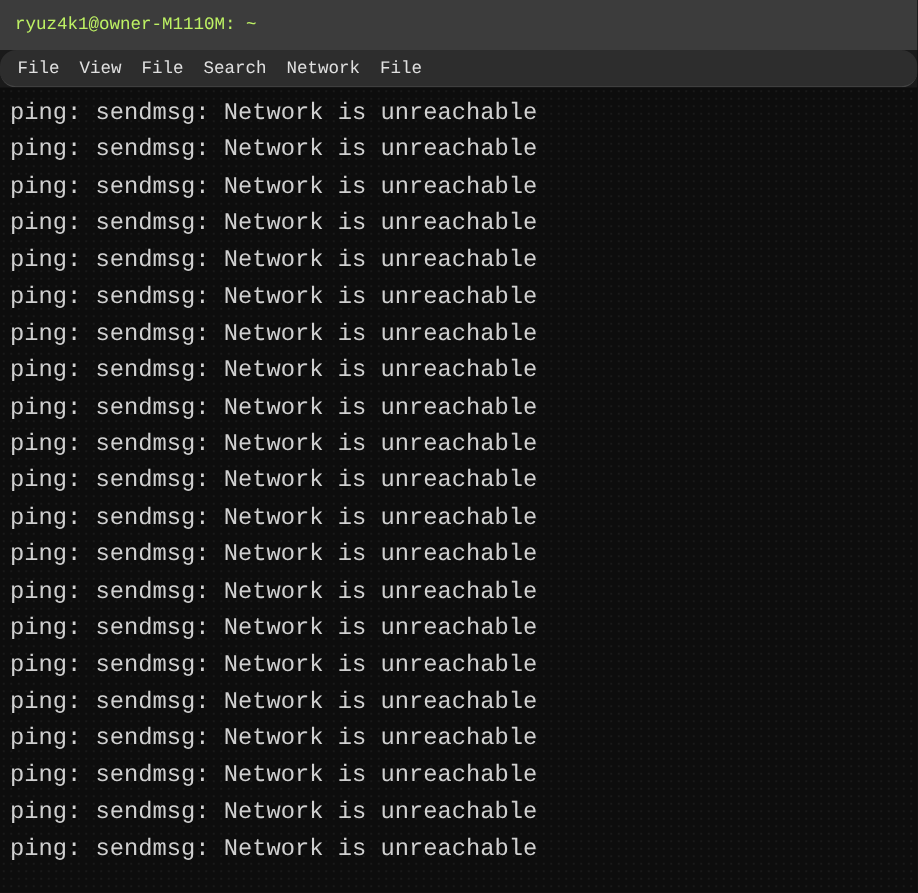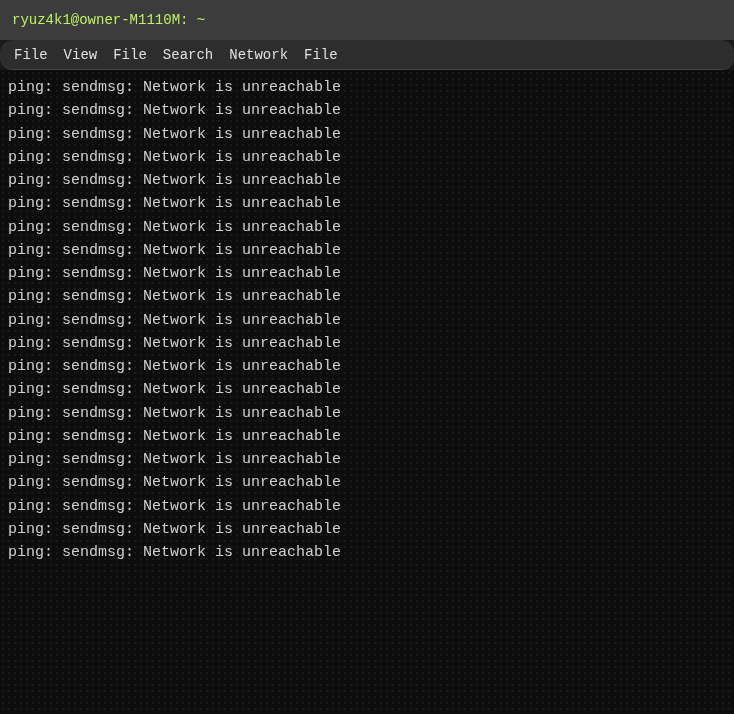--- a/index.html
+++ b/index.html
@@ -53,21 +53,21 @@
       background-image: radial-gradient(circle, #1a1a1a 1px, transparent 1px);
       background-size: 6px 6px;
       width: 100%;
       height: calc(714px - 70px);
       padding: 6px 8px;
       overflow: hidden;
     }
 
     .terminal-line {
       color: #d0d0d0;
-      font-size: 15px;
+      font-size: 19px;
       line-height: 1.55;
       font-family: 'Courier New', Courier, monospace;
       white-space: pre;
     }
   </style>
 </head>
 <body>
 
 <div class="title-bar">
   <span class="title-bar-text">ryuz4k1@owner-M1110M: ~</span>

